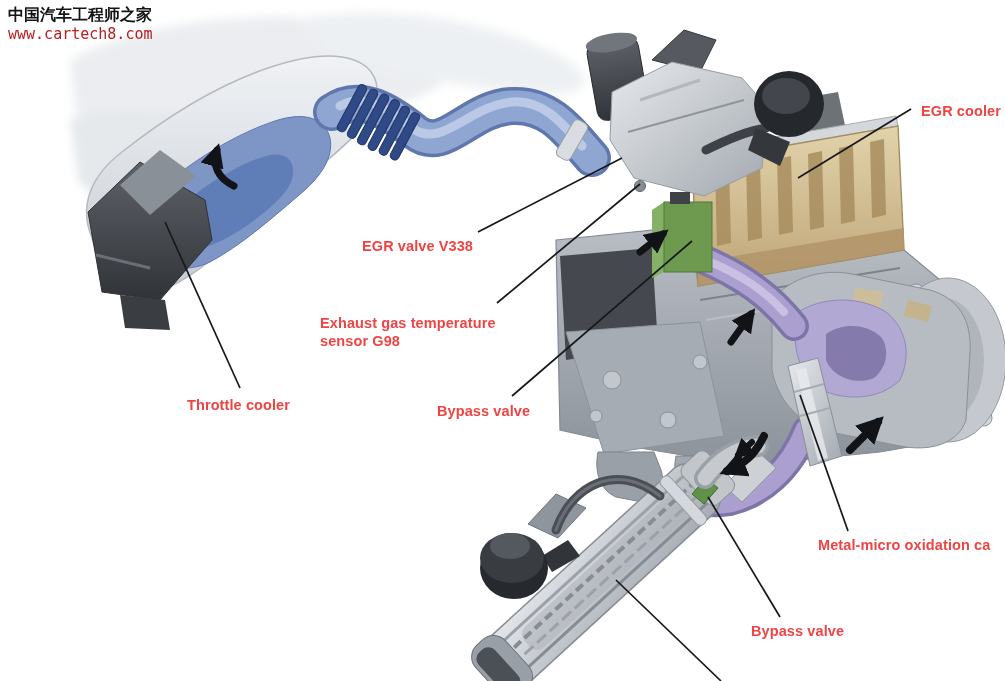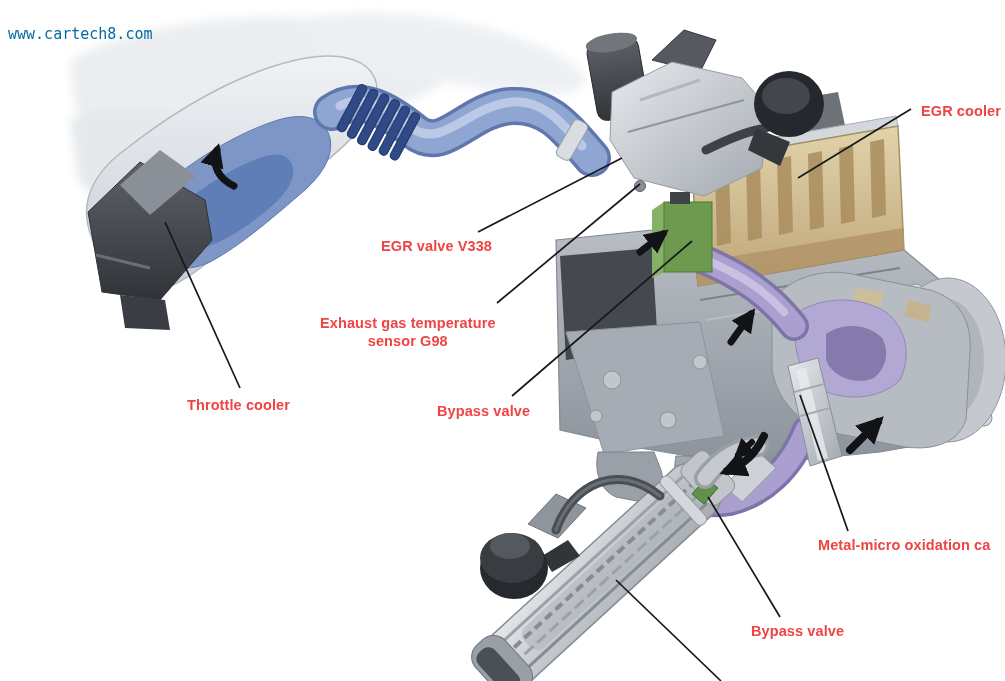--- a/index.html
+++ b/index.html
@@ -3,21 +3,21 @@
 <meta charset="utf-8">
 <style>
   html,body{margin:0;padding:0;background:#fff;}
   body{width:1005px;height:681px;position:relative;overflow:hidden;
        font-family:"Liberation Sans",sans-serif;}
   #stage{position:absolute;inset:0;}
   svg{position:absolute;left:0;top:0;}
   .lbl{position:absolute;font:700 14.5px/18px "Liberation Sans",sans-serif;
        color:#ef4444;white-space:pre-line;letter-spacing:.1px;}
   .wm1{position:absolute;left:8px;top:5px;font:700 16px/20px "DejaVu Sans",sans-serif;color:#141414;}
-  .wm2{position:absolute;left:8px;top:25px;font:400 15px/19px "DejaVu Sans Mono",monospace;color:#0369a1;}
+  .wm2{position:absolute;left:8px;top:25px;font:400 15px/19px "DejaVu Sans Mono",monospace;color:#b91c1c;}
 </style>
 </head>
 <body>
 
 <div id="stage">
 
 <svg width="1005" height="681" viewBox="0 0 1005 681">
   <defs>
     <linearGradient id="gDuct" x1="0" y1="0" x2="0" y2="1">
       <stop offset="0" stop-color="#f0f2f5"></stop>
@@ -214,24 +214,25 @@
     <line x1="478" y1="232" x2="622" y2="158"></line>
     <line x1="497" y1="303" x2="640" y2="184"></line>
     <line x1="240" y1="388" x2="165" y2="222"></line>
     <line x1="512" y1="396" x2="692" y2="241"></line>
     <line x1="848" y1="531" x2="800" y2="395"></line>
     <line x1="780" y1="617" x2="708" y2="497"></line>
     <line x1="616" y1="580" x2="721" y2="681"></line>
   </g>
 </svg>
 
+<div class="wm1">中国汽车工程师之家</div>
 <div class="wm2">www.cartech8.com</div>
 
 <div class="lbl" style="left:921px;top:102px;">EGR cooler</div>
-<div class="lbl" style="left:381px;top:237px;">EGR valve V338</div>
-<div class="lbl" style="left:320px;top:314px;text-align:center;">Exhaust gas temperature
+<div class="lbl" style="left:362px;top:237px;">EGR valve V338</div>
+<div class="lbl" style="left:320px;top:314px;">Exhaust gas temperature
 sensor G98</div>
 <div class="lbl" style="left:187px;top:396px;">Throttle cooler</div>
 <div class="lbl" style="left:437px;top:402px;">Bypass valve</div>
 <div class="lbl" style="left:818px;top:536px;">Metal-micro oxidation ca</div>
 <div class="lbl" style="left:751px;top:622px;">Bypass valve</div>
 
 </div>
 
 </body></html>

